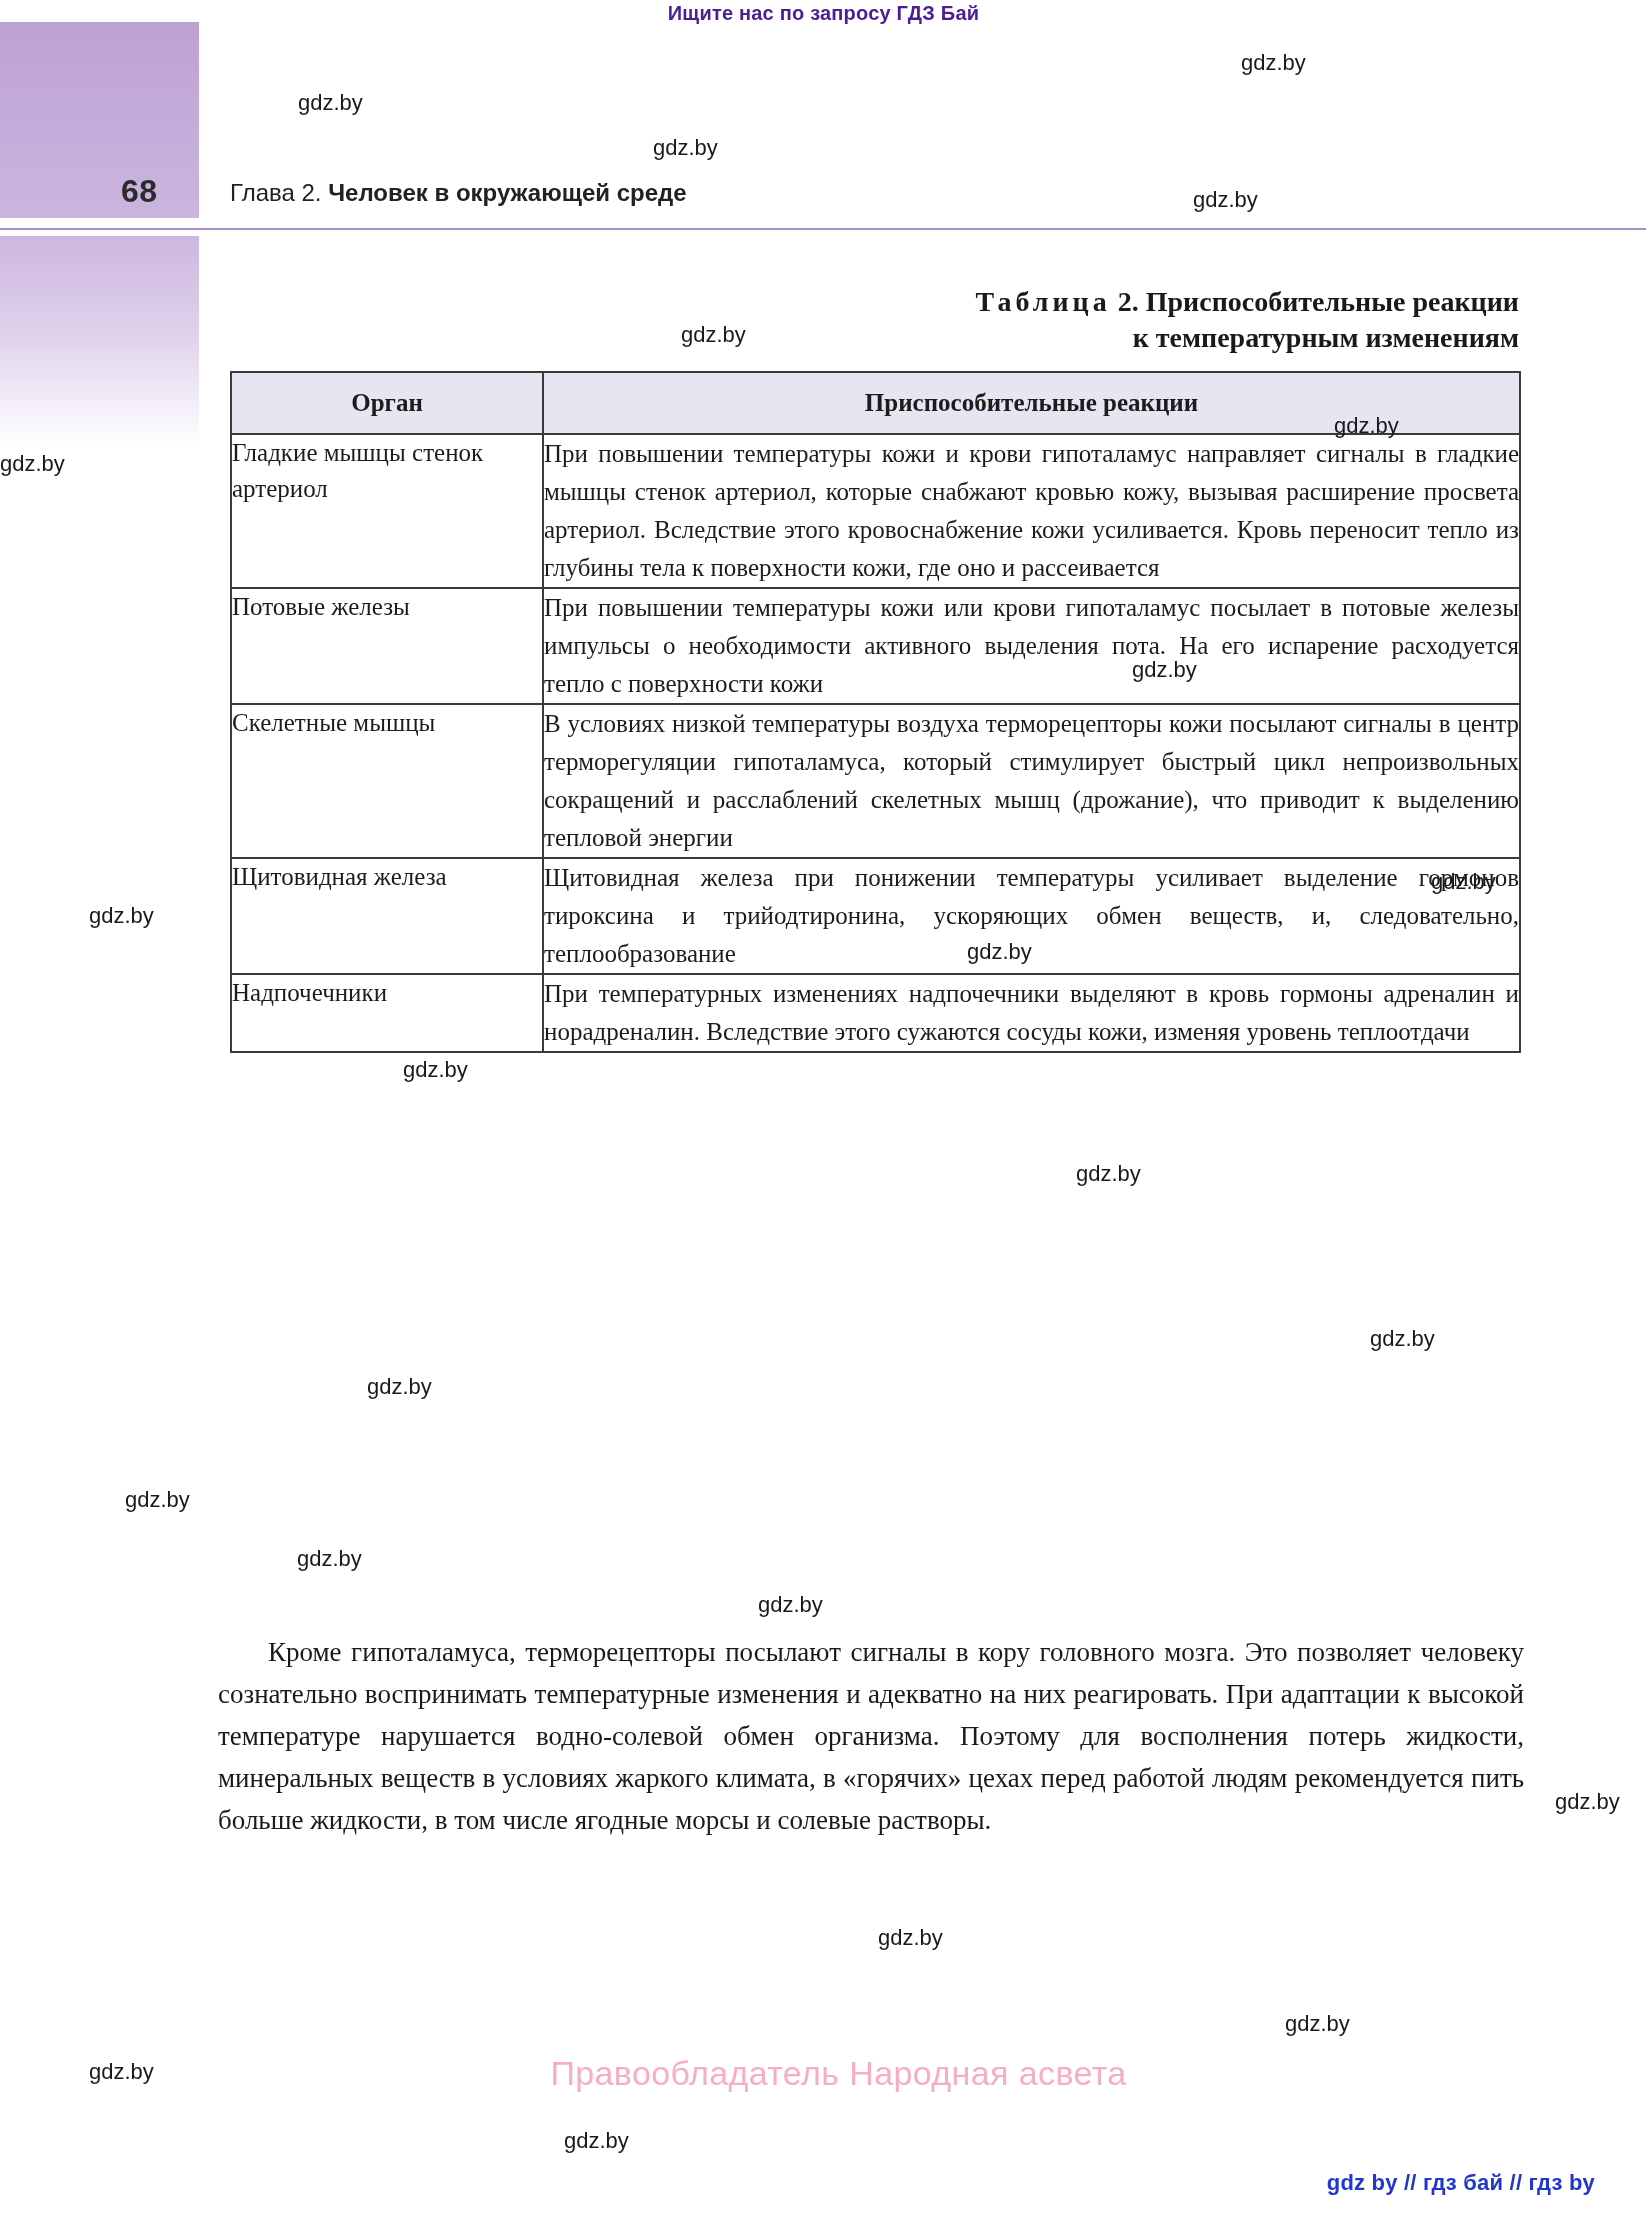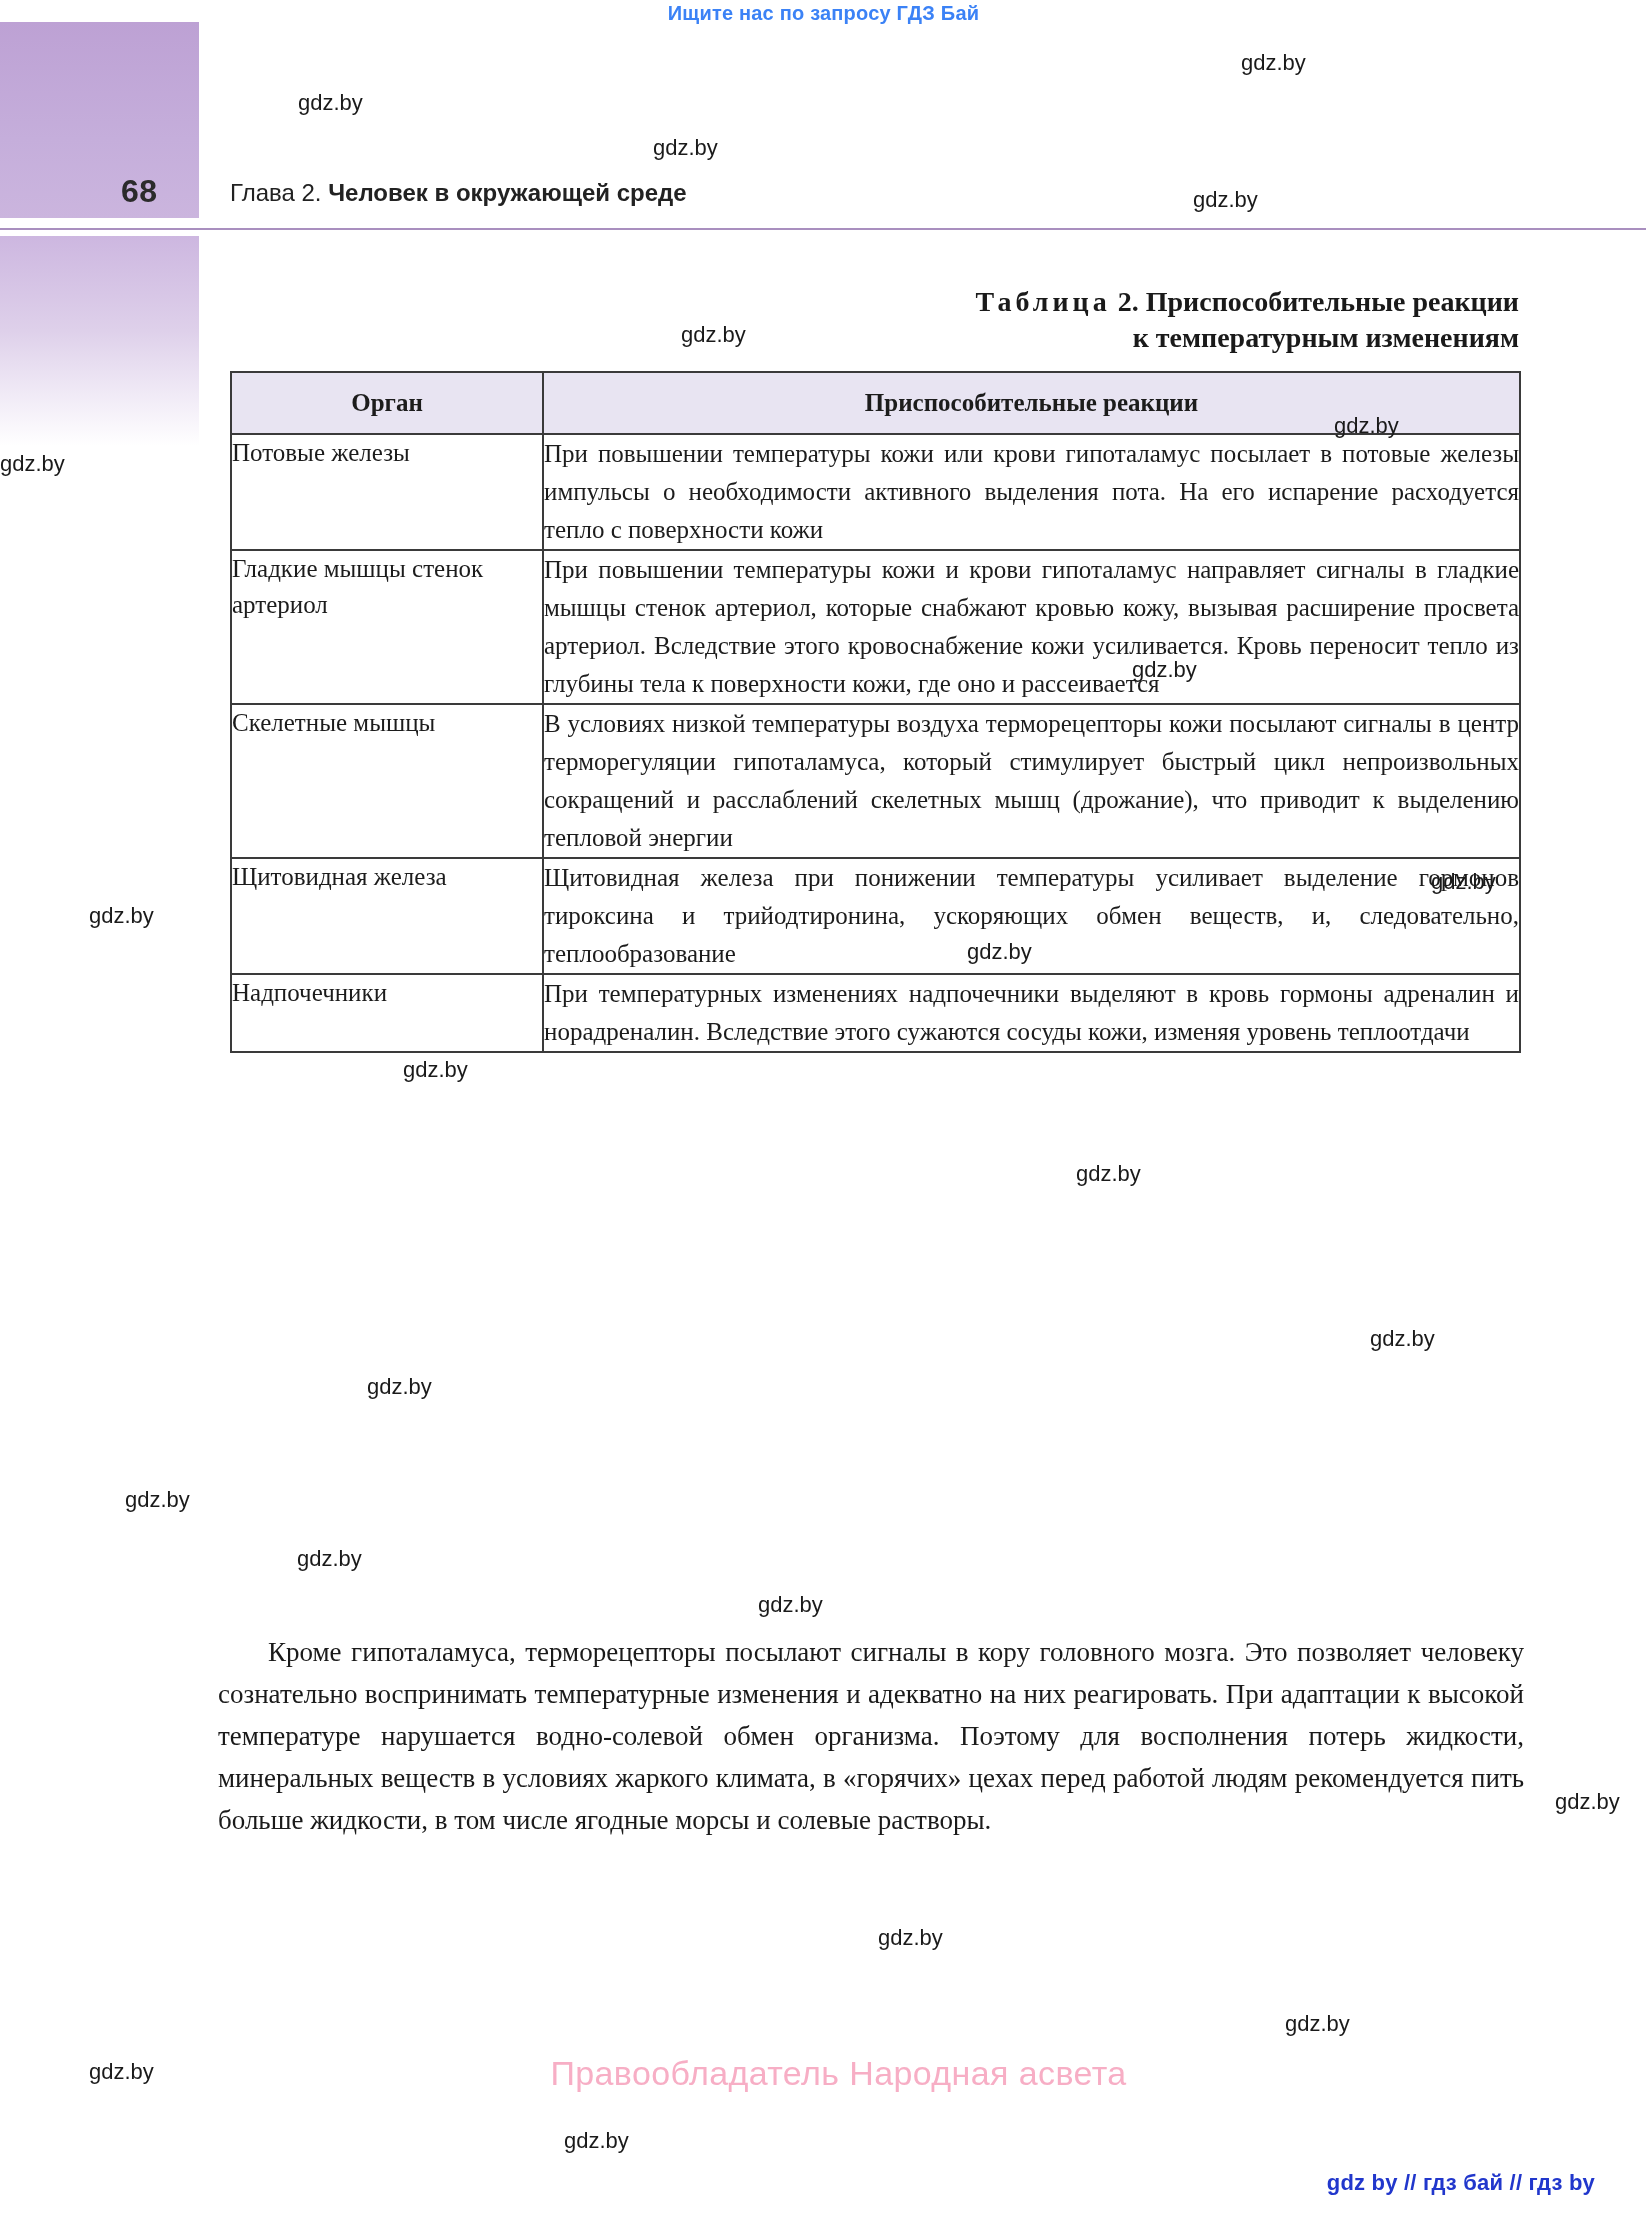--- a/index.html
+++ b/index.html
@@ -187,21 +187,21 @@
     font-family: "Liberation Sans", sans-serif;
     font-size: 22px;
     color: #1a1a1a;
     white-space: nowrap;
     pointer-events: none;
   }
 </style>
 </head>
 <body>
 
-<div class="promo-banner" style="color: #3b82f6; text-align: center;">Ищите нас по запросу ГДЗ Бай</div>
+<div class="promo-banner" style="color: #4c1d95; text-align: center;">Ищите нас по запросу ГДЗ Бай</div>
 
 <div class="purple-bar-top"></div>
 <div class="purple-bar-body"></div>
 
 <div class="page-number">68</div>
 
 <div class="running-head">
   <span class="chapter-label">Глава 2.</span>
   <span class="chapter-title">Человек в окружающей среде</span>
 </div>
@@ -216,26 +216,26 @@
 
 <table class="reactions-table">
   <thead>
     <tr>
       <th class="col-organ">Орган</th>
       <th class="col-react">Приспособительные реакции</th>
     </tr>
   </thead>
   <tbody>
     <tr>
+      <td class="cell-organ">Гладкие мышцы стенок артериол</td>
+      <td class="cell-react">При повышении температуры кожи и крови гипоталамус направляет сигналы в гладкие мышцы стенок артериол, которые снабжают кровью кожу, вызывая расширение просвета артериол. Вследствие этого кровоснабжение кожи усиливается. Кровь переносит тепло из глубины тела к поверхности кожи, где оно и рассеивается</td>
+    </tr>
+    <tr>
       <td class="cell-organ">Потовые железы</td>
       <td class="cell-react">При повышении температуры кожи или крови гипоталамус посылает в потовые железы импульсы о необходимости активного выделения пота. На его испарение расходуется тепло с поверхности кожи</td>
-    </tr>
-    <tr>
-      <td class="cell-organ">Гладкие мышцы стенок артериол</td>
-      <td class="cell-react">При повышении температуры кожи и крови гипоталамус направляет сигналы в гладкие мышцы стенок артериол, которые снабжают кровью кожу, вызывая расширение просвета артериол. Вследствие этого кровоснабжение кожи усиливается. Кровь переносит тепло из глубины тела к поверхности кожи, где оно и рассеивается</td>
     </tr>
     <tr>
       <td class="cell-organ">Скелетные мышцы</td>
       <td class="cell-react">В условиях низкой температуры воздуха терморецепторы кожи посылают сигналы в центр терморегуляции гипоталамуса, который стимулирует быстрый цикл непроизвольных сокращений и расслаблений скелетных мышц (дрожание), что приводит к выделению тепловой энергии</td>
     </tr>
     <tr>
       <td class="cell-organ">Щитовидная железа</td>
       <td class="cell-react">Щитовидная железа при понижении температуры усиливает выделение гормонов тироксина и трийодтиронина, ускоряющих обмен веществ, и, следовательно, теплообразование</td>
     </tr>
     <tr>

